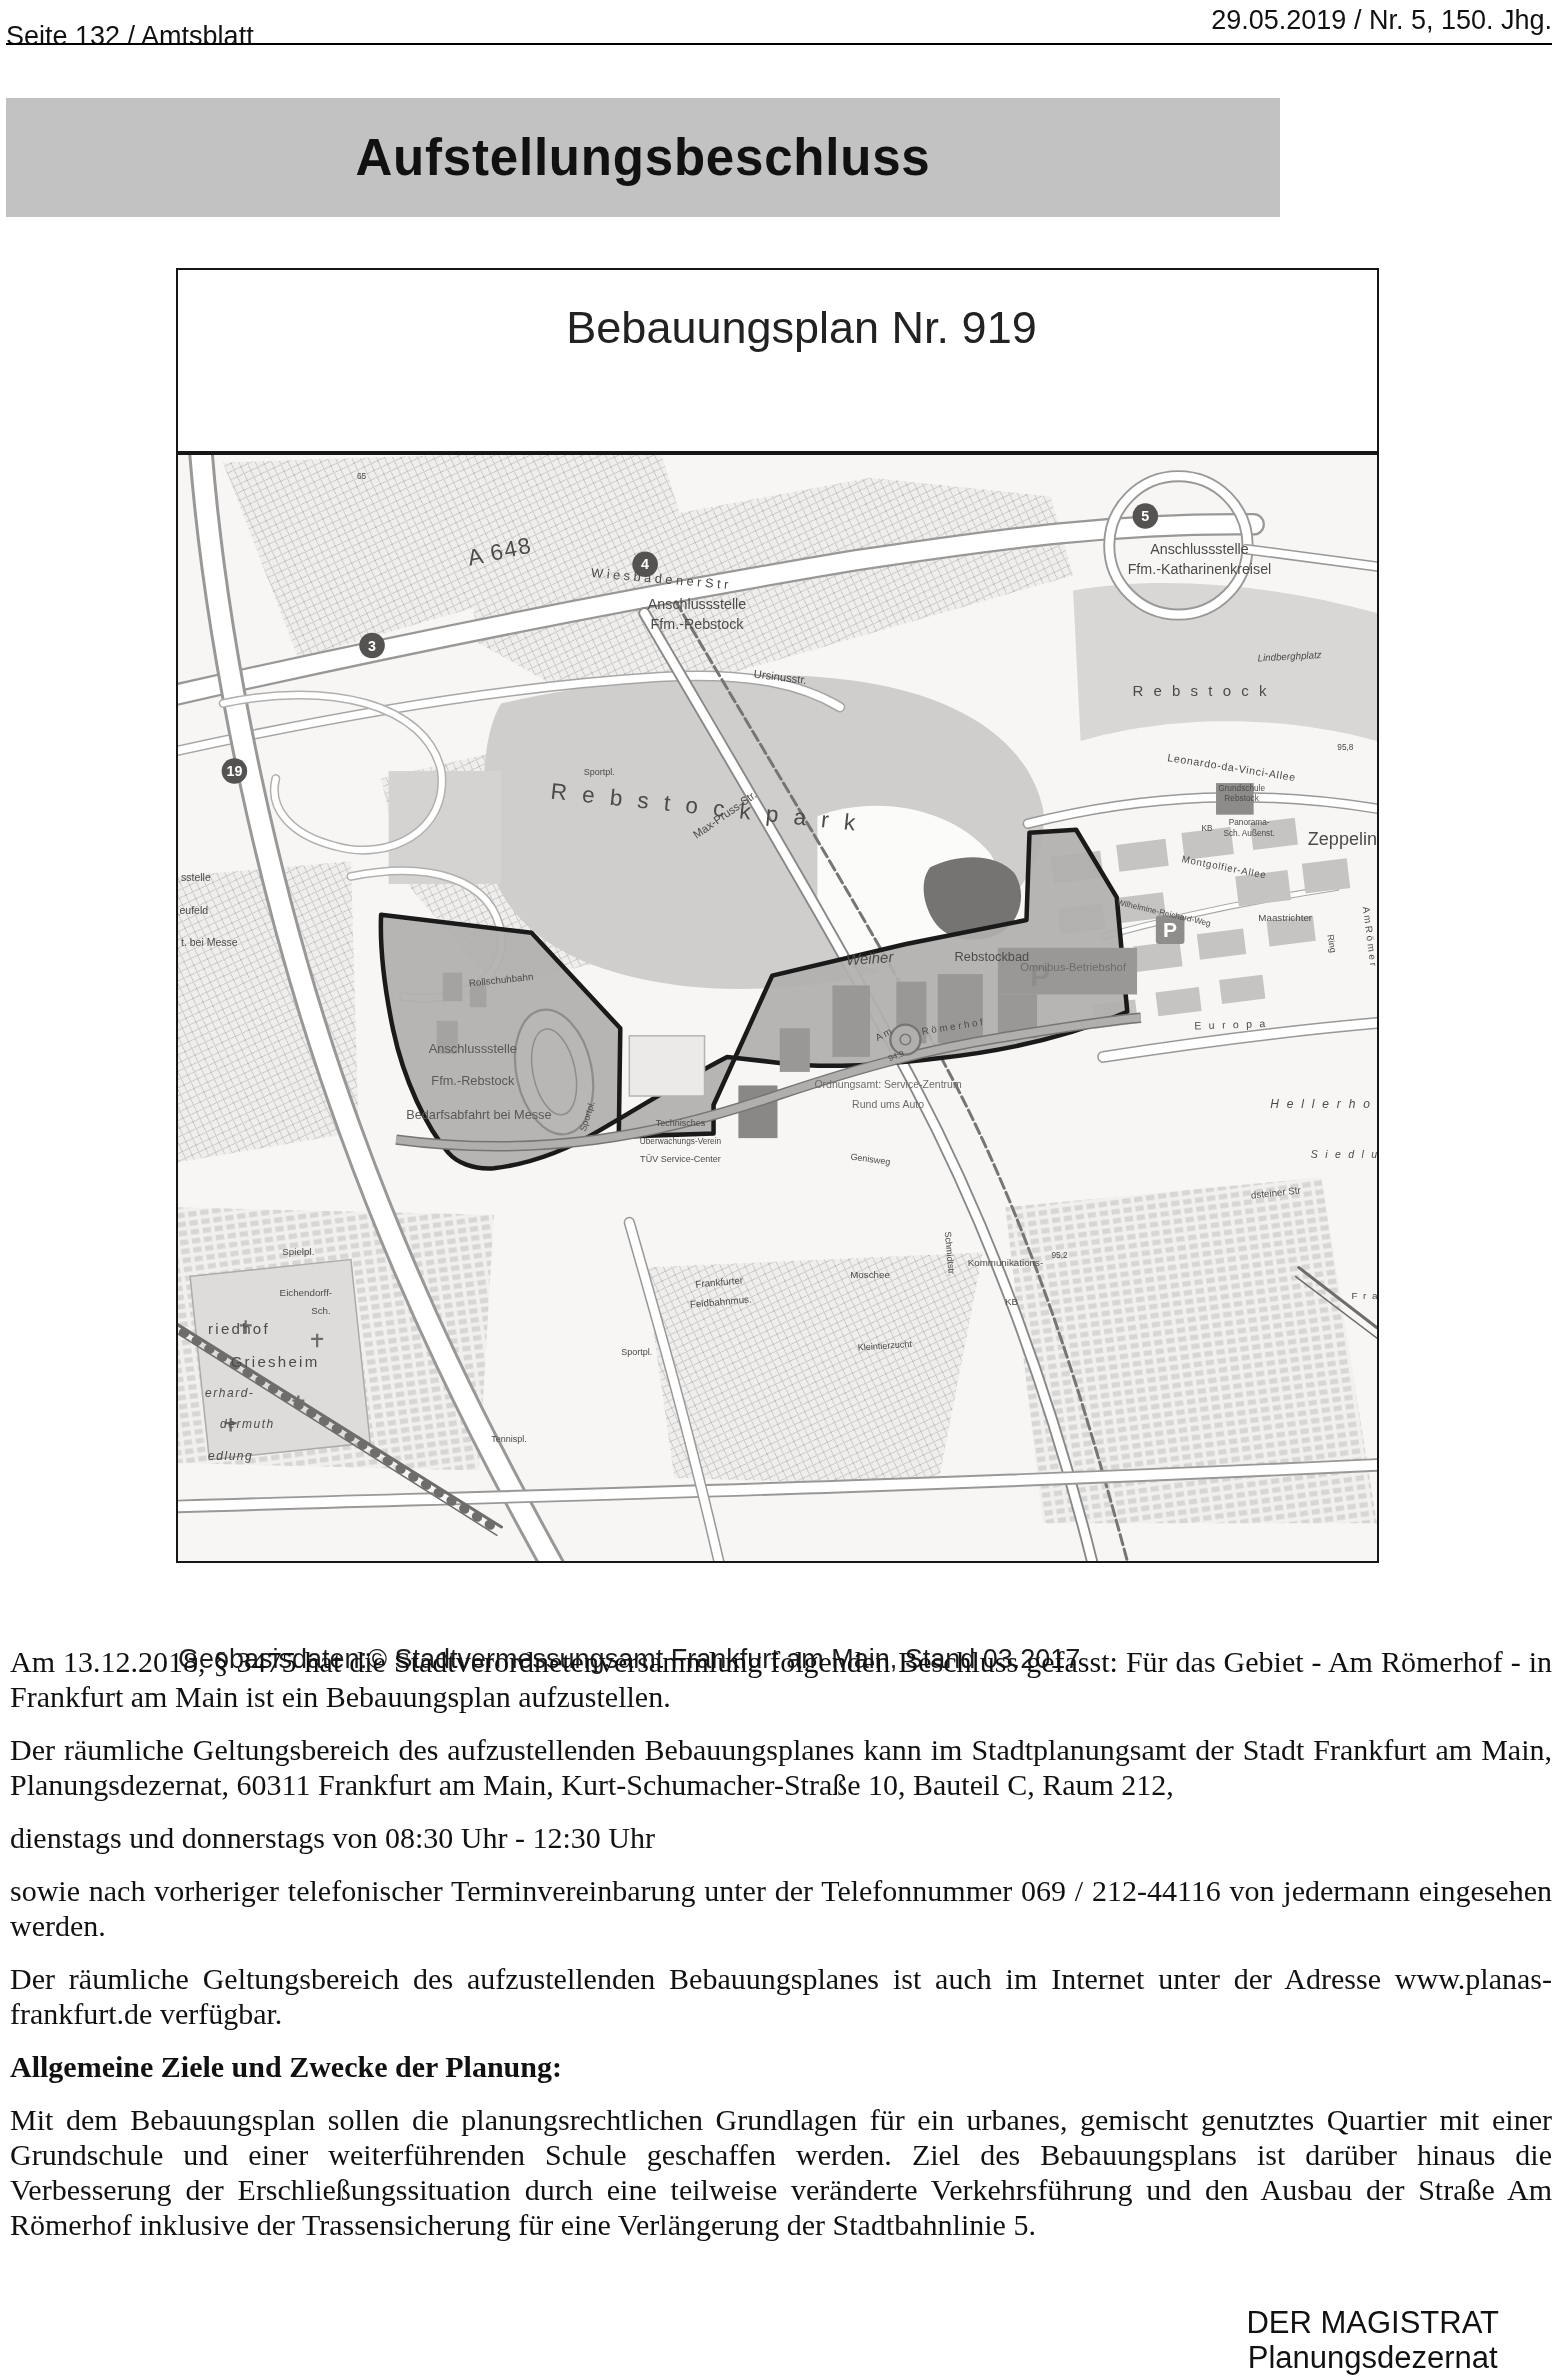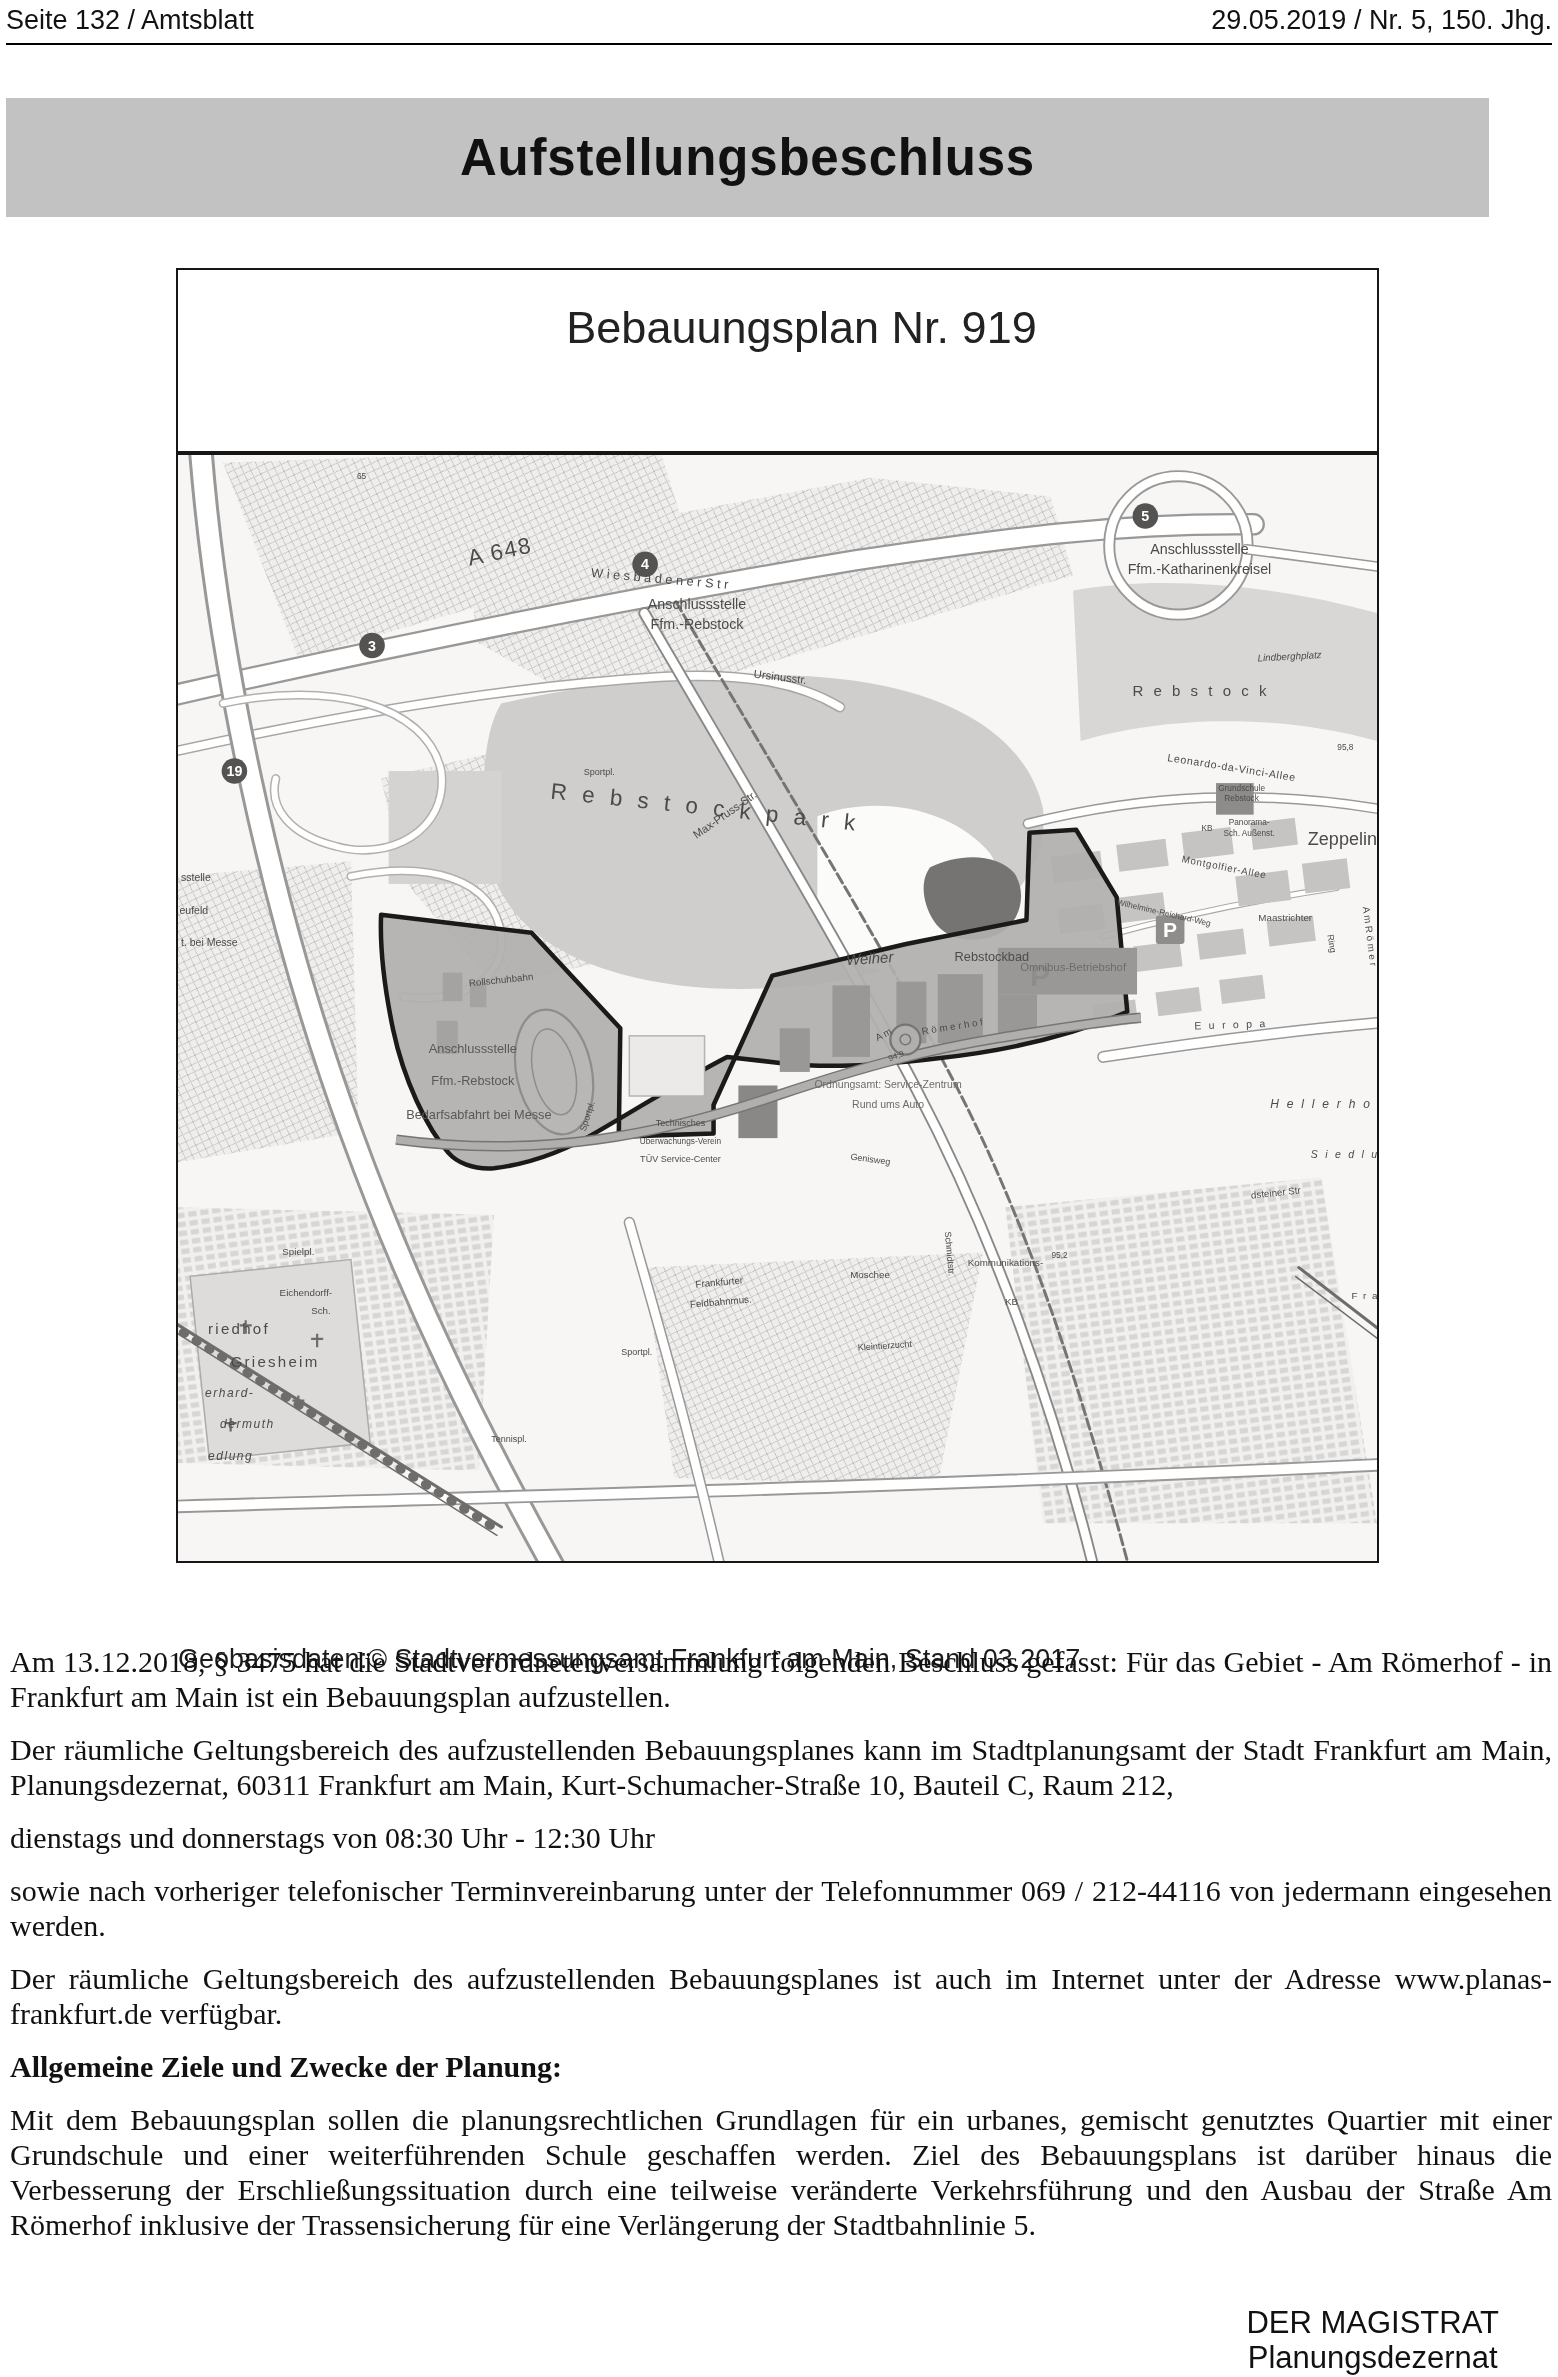--- a/index.html
+++ b/index.html
@@ -1,22 +1,22 @@
 <!DOCTYPE html>
 <html style="font-size:12px"><head>
 <meta charset="utf-8">
 <style>
   html,body{margin:0;padding:0;background:#888;}
   .page{position:relative;width:1558px;height:2377px;background:#fff;
         font-family:"Liberation Sans",sans-serif;color:#111;overflow:hidden;}
   .hdr{position:absolute;top:4.5px;left:6px;right:6px;height:35px;font-size:27px;}
-  .hdr .l{position:absolute;left:0;top:0;}
+  .hdr .l{position:absolute;left:0;top:16px;}
   .hdr .r{position:absolute;right:0;top:0;}
   .rule{position:absolute;top:43px;left:6px;width:1546px;height:2.3px;background:#000;}
-  .banner{position:absolute;top:98px;left:6px;width:1483px;height:119px;
+  .banner{position:absolute;top:98px;left:6px;width:1274px;height:119px;
           display:flex;align-items:center;justify-content:center;}
   .banner h1{margin:0;font-size:51px;font-weight:bold;letter-spacing:0.8px;}
   .figure-title{position:absolute;left:176px;top:268px;width:1203px;height:185px;
           border:2.3px solid #161616;box-sizing:border-box;background:#fff;text-align:center;padding-left:48px;}
   .figure-title .t1{margin-top:32px;font-size:45px;color:#222;}
   .figure-title .t2{margin-top:13.5px;font-size:35px;color:#222;}
   .map-box{position:absolute;left:176px;top:453px;width:1203px;height:1110px;
           border:2.3px solid #161616;box-sizing:border-box;background:#f7f6f4;overflow:hidden;}
   .map-box svg{display:block;width:1199px;height:1106px;}
   .caption{position:absolute;left:178px;top:1644px;font-size:27px;color:#1c1c1c;}

